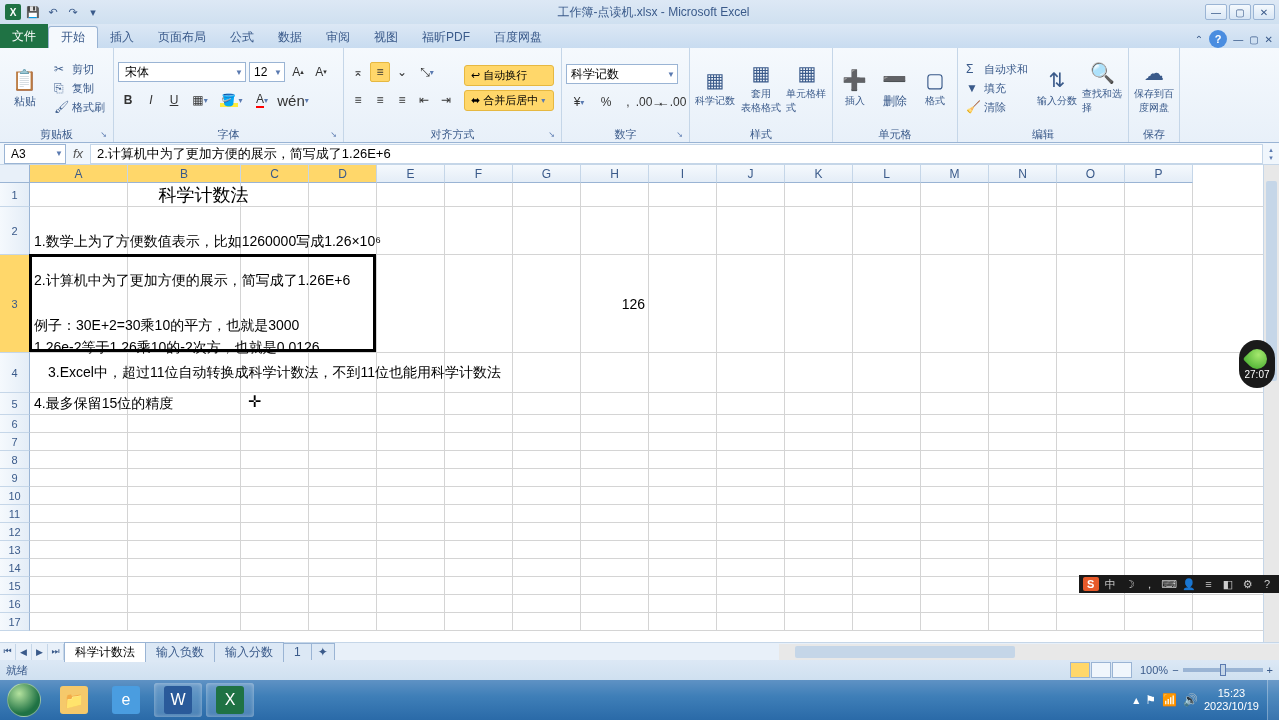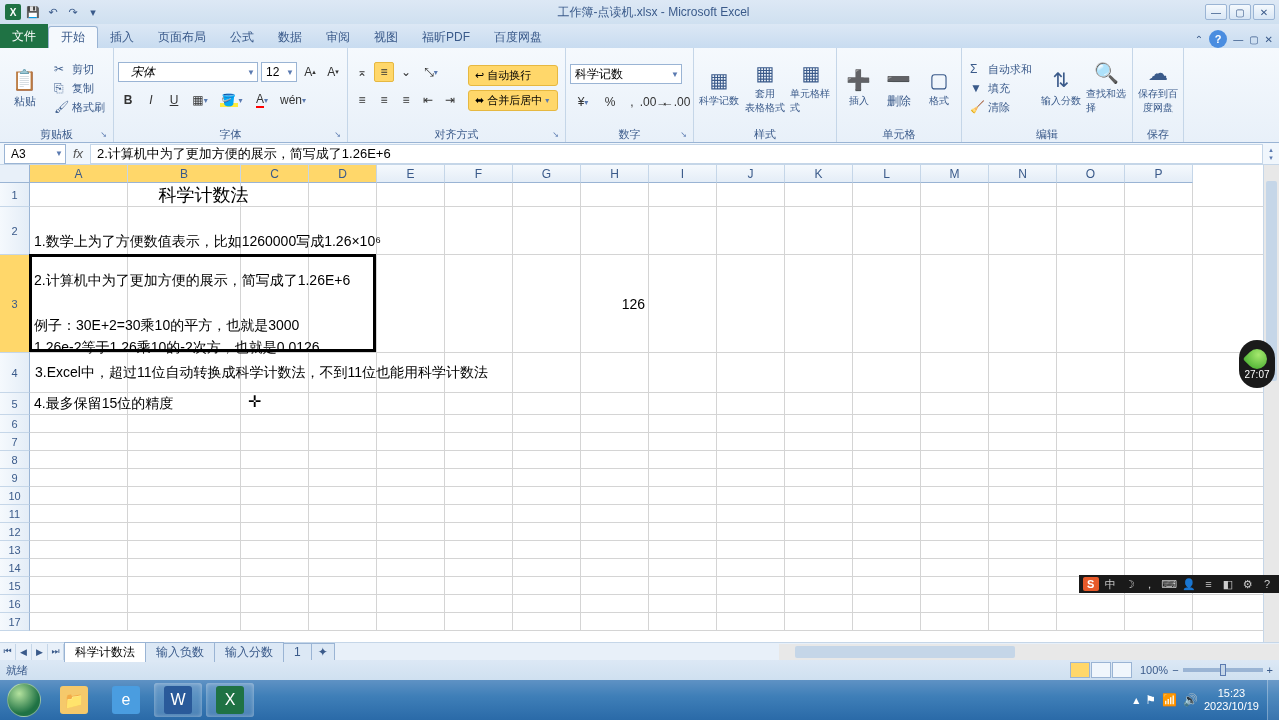--- a/index.html
+++ b/index.html
@@ -30,21 +30,21 @@
 .group-label .launcher { position: absolute; right: 2px; font-size: 8px; color: #5a7ab0; cursor: pointer; }
 
 .big-btn { display: flex; flex-direction: column; align-items: center; justify-content: center; width: 42px; height: 66px; cursor: pointer; font-size: 11px; color: #3a5a8a; border-radius: 3px; }
 .big-btn .ico { font-size: 20px; margin-bottom: 2px; }
 
 .small-btns { display: flex; flex-direction: column; gap: 2px; }
 .small-btn { display: flex; align-items: center; gap: 4px; font-size: 11px; color: #3a5a8a; cursor: pointer; padding: 1px 4px; border-radius: 2px; }
 .small-btn .ico { font-size: 12px; width: 14px; display: inline-block; }
 
 .font-group .row { display: flex; align-items: center; gap: 3px; margin-bottom: 4px; }
-.font-name { width: 140px; height: 20px; border: 1px solid #9ab4d4; background: #fff; font-size: 12px; padding-left: 12px; display: flex; align-items: center; justify-content: space-between; font-style: italic; }
+.font-name { width: 128px; height: 20px; border: 1px solid #9ab4d4; background: #fff; font-size: 12px; padding-left: 6px; display: flex; align-items: center; justify-content: space-between; }
 .font-size { width: 36px; height: 20px; border: 1px solid #9ab4d4; background: #fff; font-size: 12px; padding-left: 4px; display: flex; align-items: center; justify-content: space-between; }
 .dd { font-size: 8px; color: #5a7ab0; padding-right: 2px; }
 .icon-btn { width: 20px; height: 20px; display: flex; align-items: center; justify-content: center; cursor: pointer; font-size: 12px; color: #333; border-radius: 2px; }
 .icon-btn.active { background: #ffd76a; border: 1px solid #e6b841; }
 .icon-btn.wide { width: 28px; }
 
 .align-group .row { display: flex; gap: 2px; margin-bottom: 4px; }
 .wrap-btn { background: #ffd76a; border: 1px solid #e6b841; padding: 2px 6px; font-size: 11px; display: flex; align-items: center; gap: 3px; border-radius: 3px; cursor: pointer; }
 .merge-btn { background: #ffd76a; border: 1px solid #e6b841; padding: 2px 6px; font-size: 11px; display: flex; align-items: center; gap: 3px; border-radius: 3px; cursor: pointer; }
 
@@ -211,21 +211,21 @@
         <div class="icon-btn wide">▦<span class="dd">▾</span></div>
         <div class="icon-btn wide">
             <span style="background:linear-gradient(transparent 70%,#ffeb3b 70%);padding:0 2px;">🪣</span>
             <span class="dd">▾</span>
           </div>
         <div class="icon-btn wide">
             <span style="border-bottom:2px solid red;">A</span>
             <span class="dd">▾</span>
           </div>
         <div class="icon-btn wide">
-            <span style="font-size:12px;">wén</span>
+            <span style="font-size:15px;">wén</span>
             <span class="dd">▾</span>
           </div>
       </div>
     </div>
     <div class="group-label">
         <span>字体</span>
         <span class="launcher">↘</span>
       </div>
   </div>
 
@@ -724,21 +724,21 @@
         <div class="cell" style="width: 68px; height: 18px;"></div>
         <div class="cell" style="width: 68px; height: 18px;"></div>
         <div class="cell" style="width: 68px; height: 18px;"></div>
       </div>
       <div style="position: absolute; left: 0px; top: 0px; width: 347px; height: 24px; display: flex; align-items: center; font-size: 18px; padding: 0px 4px; pointer-events: none; justify-content: center;">科学计数法</div>
       <div style="position: absolute; left: 0px; top: 24px; width: 600px; height: 48px; display: flex; align-items: flex-end; font-size: 14px; padding: 0px 4px 4px; pointer-events: none;">1.数学上为了方便数值表示，比如1260000写成1.26×10⁶</div>
       <div style="position: absolute; left: 0px; top: 72px; width: 347px; height: 98px; display: flex; align-items: flex-start; font-size: 14px; padding: 14px 4px 0px; pointer-events: none;">
         <div style="line-height:1.6;">2.计算机中为了更加方便的展示，简写成了1.26E+6<br><br>例子：30E+2=30乘10的平方，也就是3000<br>1.26e-2等于1.26乘10的-2次方，也就是0.0126</div>
       </div>
       <div style="position: absolute; left: 551px; top: 72px; width: 68px; height: 98px; display: flex; align-items: center; font-size: 14px; padding: 0px 4px; pointer-events: none; justify-content: flex-end;">126</div>
-      <div style="position: absolute; left: 0px; top: 170px; width: 600px; height: 40px; display: flex; align-items: center; font-size: 14px; padding: 0px 5px; pointer-events: none; text-align: center;">3.Excel中，超过11位自动转换成科学计数法，不到11位也能用科学计数法</div>
+      <div style="position: absolute; left: 0px; top: 170px; width: 600px; height: 40px; display: flex; align-items: center; font-size: 14px; padding: 0px 18px; pointer-events: none; text-align: center;">3.Excel中，超过11位自动转换成科学计数法，不到11位也能用科学计数法</div>
       <div style="position: absolute; left: 0px; top: 210px; width: 400px; height: 22px; display: flex; align-items: center; font-size: 14px; padding: 0px 4px; pointer-events: none;">4.最多保留15位的精度</div>
       <div class="selection-border" style="left: -1px; top: 71px; width: 347px; height: 98px;"></div>
     </div>
   <div class="vscroll">
       <div class="thumb"></div>
     </div>
 </div>
 
 <div class="sheet-tabs-row">
   <div class="sheet-nav">

